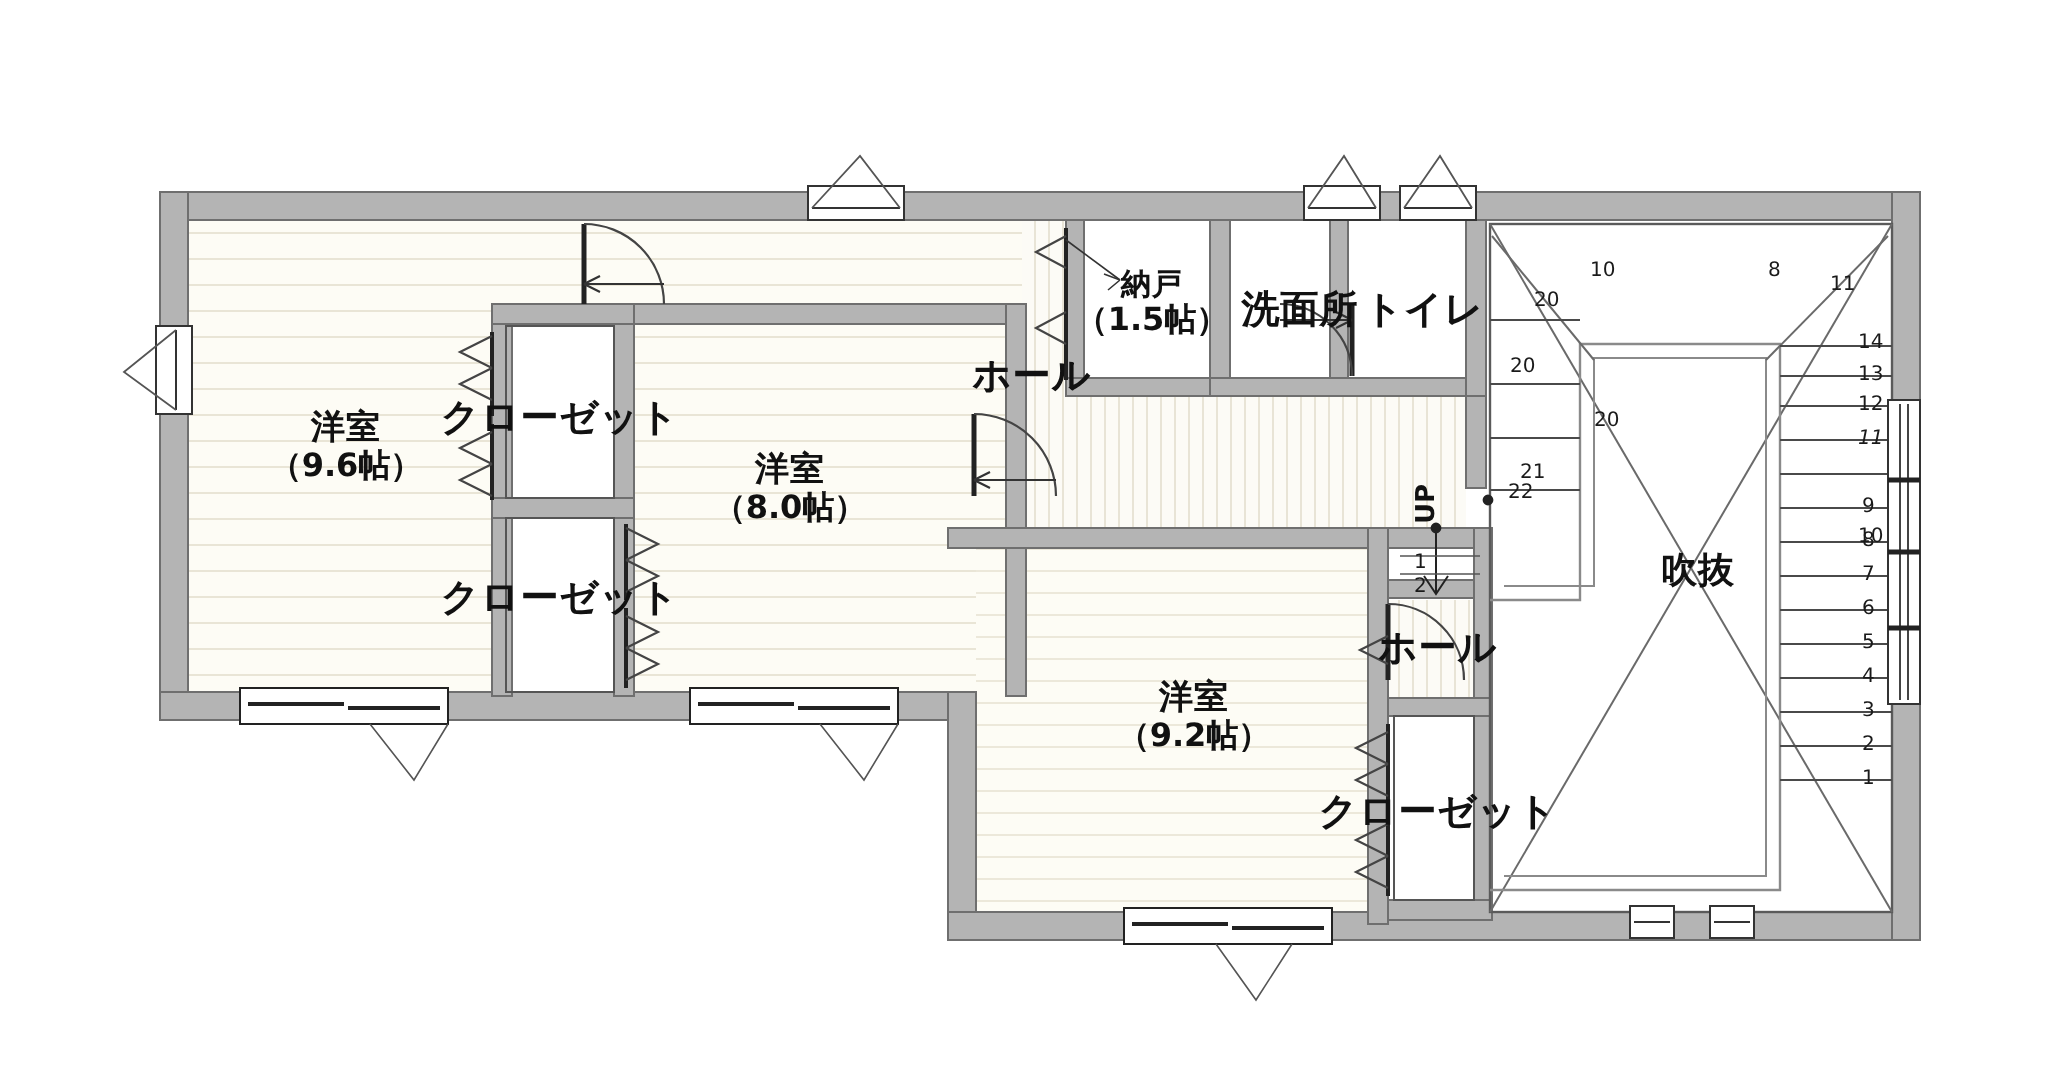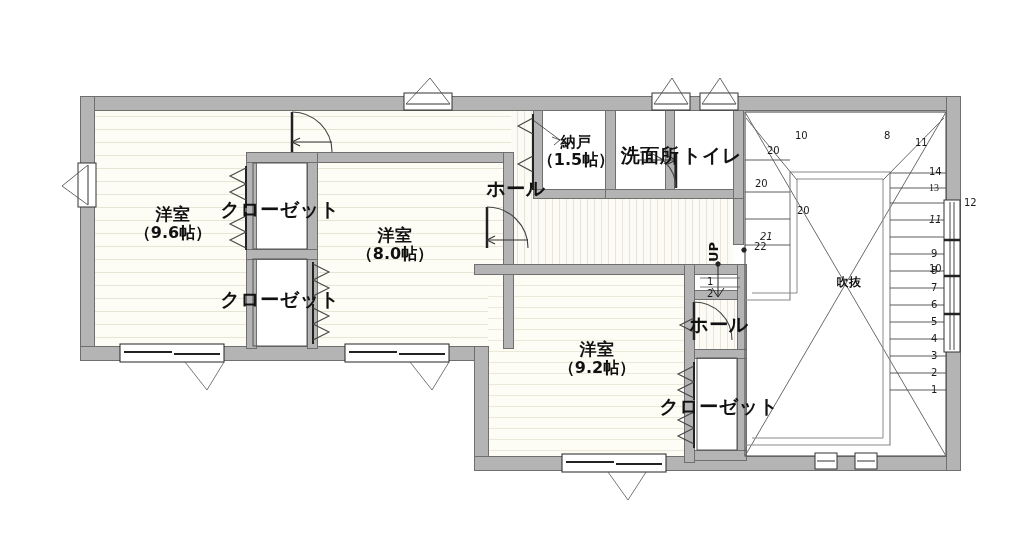--- a/index.html
+++ b/index.html
@@ -7,21 +7,21 @@
   body{width:1024px;height:535px;overflow:hidden;
        font-family:"Liberation Sans","DejaVu Sans",sans-serif;}
   #plan{position:relative;width:1024px;height:535px;background:#ffffff;}
   svg{display:block;}
   .lbl{position:absolute;text-align:center;color:#111;line-height:1.12;
        white-space:nowrap;font-family:"DejaVu Sans",sans-serif;font-weight:600;}
   .lbl .l1{display:block;font-size:17px;letter-spacing:.5px;}
   .lbl .l2{display:block;font-size:16px;letter-spacing:0px;}
   .lbl.one .l1{font-size:19px;}
   .lbl.small .l1{font-size:15px;}
-  .lbl.void .l1{font-size:12px;}
+  .lbl.void .l1{font-size:18px;}
   .step{position:absolute;font-size:10px;color:#1a1a1a;
         font-family:"DejaVu Sans",sans-serif;font-weight:400;}
   .upmark{position:absolute;font-size:13px;font-weight:700;color:#111;
           font-family:"DejaVu Sans",sans-serif;}
   .rot{transform:rotate(-90deg);transform-origin:left top;}
 </style>
 </head>
 <body>
 
 <div id="plan">
@@ -371,26 +371,26 @@
       <div class="step" style="left: 931px; top: 367px;">2</div>
       <div class="step" style="left: 931px; top: 350px;">3</div>
       <div class="step" style="left: 931px; top: 333px;">4</div>
       <div class="step" style="left: 931px; top: 316px;">5</div>
       <div class="step" style="left: 931px; top: 299px;">6</div>
       <div class="step" style="left: 931px; top: 282px;">7</div>
       <div class="step" style="left: 931px; top: 265px;">8</div>
       <div class="step" style="left: 931px; top: 248px;">9</div>
       <div class="step" style="left: 929px; top: 231px; margin-top: 32px;">10</div>
       <div class="step" style="left: 929px; top: 214px; font-style: italic;">11</div>
-      <div class="step" style="left: 929px; top: 197px; margin-left: 35px;">12</div>
-      <div class="step" style="left: 929px; top: 182px; font-family: Liberation Serif, serif;">13</div>
+      <div class="step" style="left: 929px; top: 197px;">12</div>
+      <div class="step" style="left: 929px; top: 182px;">13</div>
       <div class="step" style="left: 929px; top: 166px;">14</div>
       <div class="step" style="left: 915px; top: 137px;">11</div>
       <div class="step" style="left: 884px; top: 130px;">8</div>
       <div class="step" style="left: 795px; top: 130px;">10</div>
       <div class="step" style="left: 767px; top: 145px;">20</div>
       <div class="step" style="left: 755px; top: 178px;">20</div>
       <div class="step" style="left: 797px; top: 205px;">20</div>
-      <div class="step" style="left: 760px; top: 231px; font-style: italic;">21</div>
+      <div class="step" style="left: 760px; top: 231px;">21</div>
       <div class="step" style="left: 754px; top: 241px;">22</div>
     </div>
 
 </div>
 
 </body></html>

